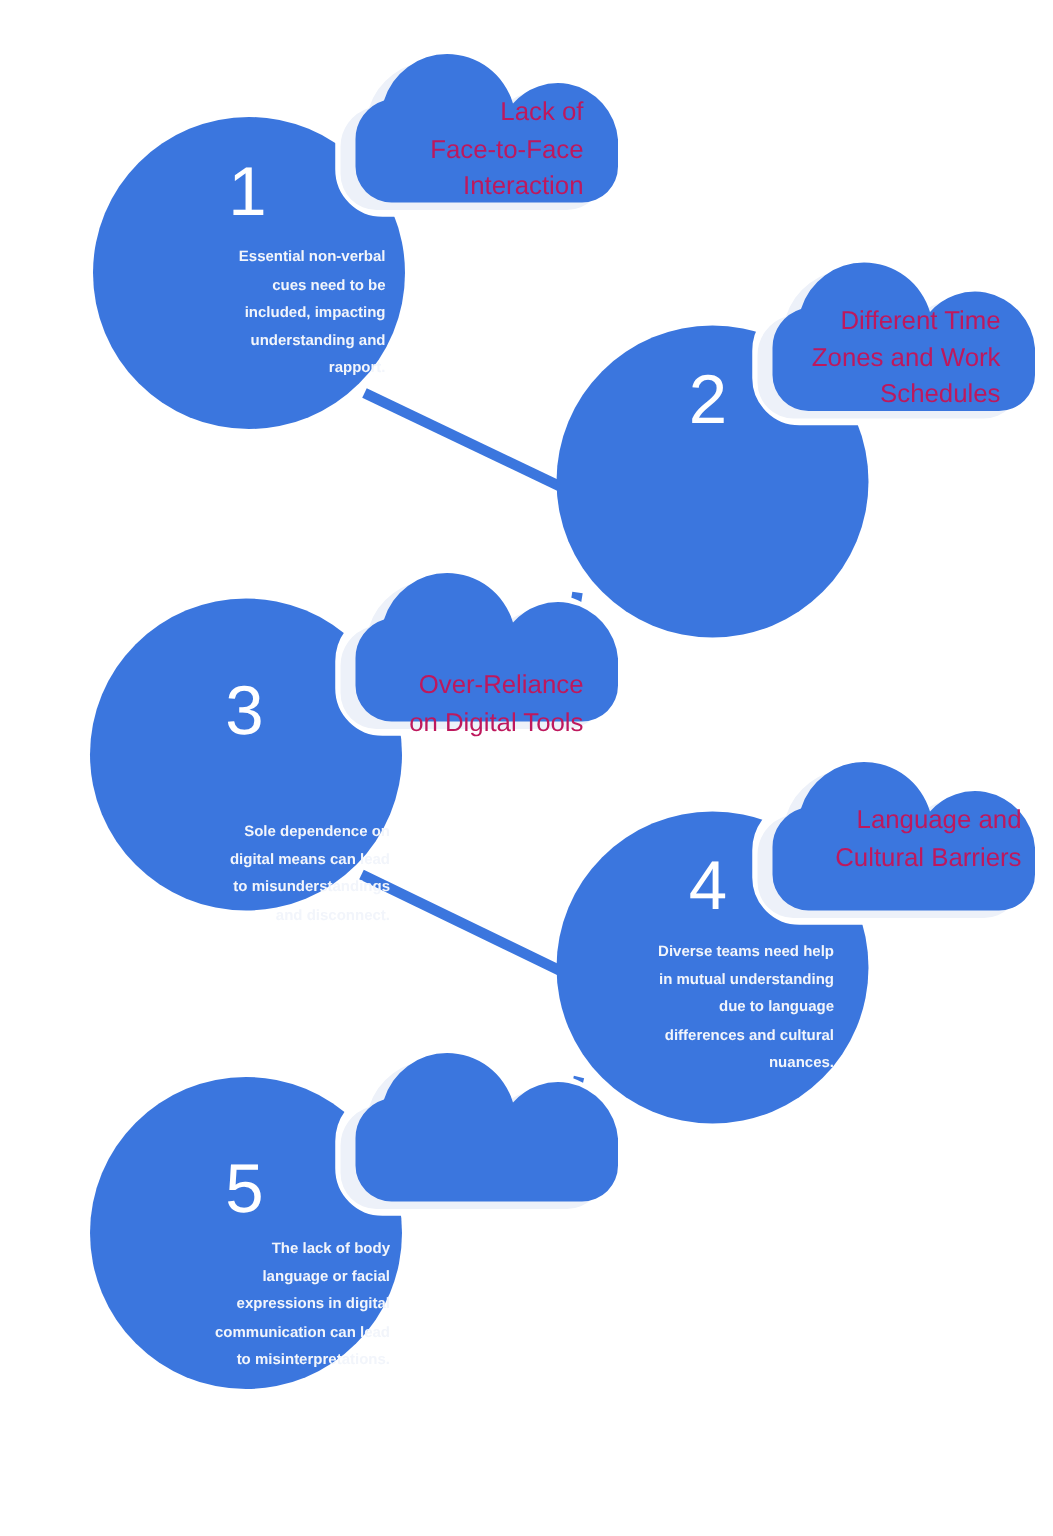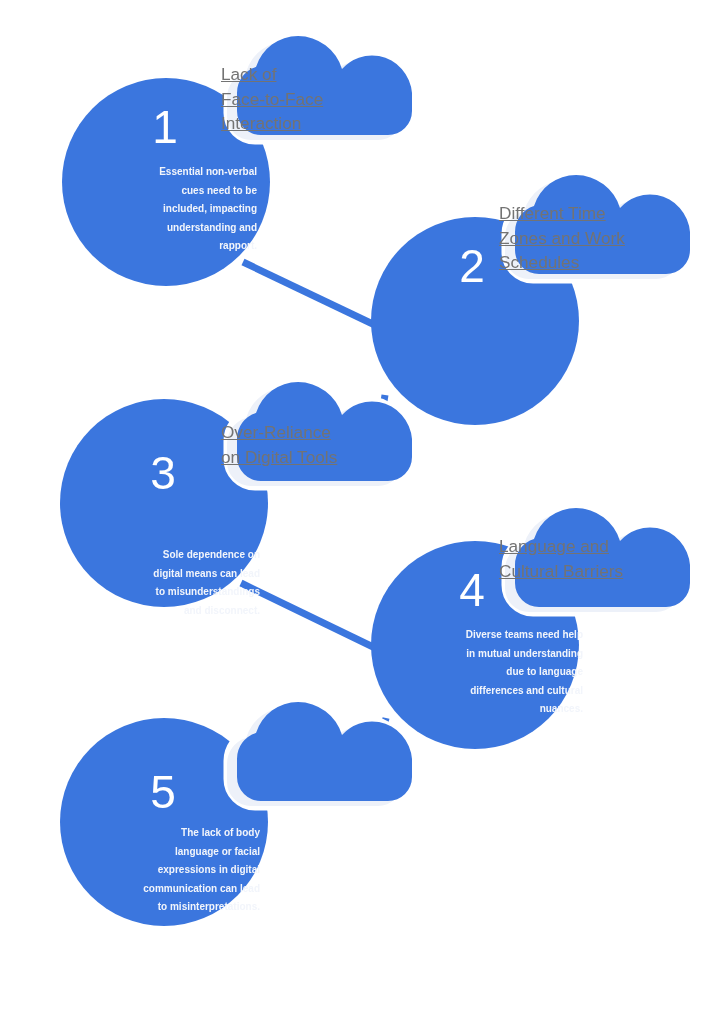--- a/index.html
+++ b/index.html
@@ -46,26 +46,25 @@
   .step-body {
     position: absolute;
     color: #f2f5fb;
     font-size: 10px;
     line-height: 18.5px;
     text-align: right;
     font-weight: 700;
   }
   .cloud-title {
     position: absolute;
-    color: #737373;
+    color: #be185d;
     font-size: 17.2px;
     line-height: 24.5px;
-    text-align: left;
+    text-align: right;
     font-weight: 400;
-    text-decoration: underline;
   }
 </style>
 </head>
 <body>
 
 <div id="infographic">
 
   <svg id="shapes" viewBox="0 0 702 1024" xmlns="http://www.w3.org/2000/svg">
     <defs>
 
@@ -139,23 +138,23 @@
 
     <div class="step-number" style="left:130px; top:104px; width:70px;">1</div>
     <div class="step-body" style="left:77px; top:163px; width:180px;">Essential non-verbal<br>cues need to be<br>included, impacting<br>understanding and<br>rapport.</div>
     <div class="cloud-title" style="left:221px; top:62px; width:168px;">Lack of<br>Face-to-Face<br>Interaction</div>
 
     <div class="step-number" style="left:437px; top:243px; width:70px;">2</div>
     <div class="cloud-title" style="left:499px; top:201px; width:168px;">Different Time<br>Zones and Work<br>Schedules</div>
 
     <div class="step-number" style="left:128px; top:450px; width:70px;">3</div>
     <div class="step-body" style="left:72px; top:509px; width:188px;margin-top:37px;">Sole dependence on<br>digital means can lead<br>to misunderstandings<br>and disconnect.</div>
-    <div class="cloud-title" style="left:221px; top:420px; width:168px;">Over-Reliance<br>on Digital Tools</div>
+    <div class="cloud-title" style="left:221px; top:444px; width:168px;">Over-Reliance<br>on Digital Tools</div>
 
     <div class="step-number" style="left:437px; top:567px; width:70px;">4</div>
-    <div class="step-body" style="left:395px; top:626px; width:188px;">Diverse teams need help<br>in mutual understanding<br>due to language<br>differences and cultural<br>nuances.</div>
+    <div class="step-body" style="left:368px; top:626px; width:188px;">Diverse teams need help<br>in mutual understanding<br>due to language<br>differences and cultural<br>nuances.</div>
     <div class="cloud-title" style="left:499px; top:534px; width:182px;">Language and<br>Cultural Barriers</div>
 
     <div class="step-number" style="left:128px; top:769px; width:70px;">5</div>
     <div class="step-body" style="left:72px; top:824px; width:188px;">The lack of body<br>language or facial<br>expressions in digital<br>communication can lead<br>to misinterpretations.</div>
 
   </div>
 </div>
 
 </body></html>

